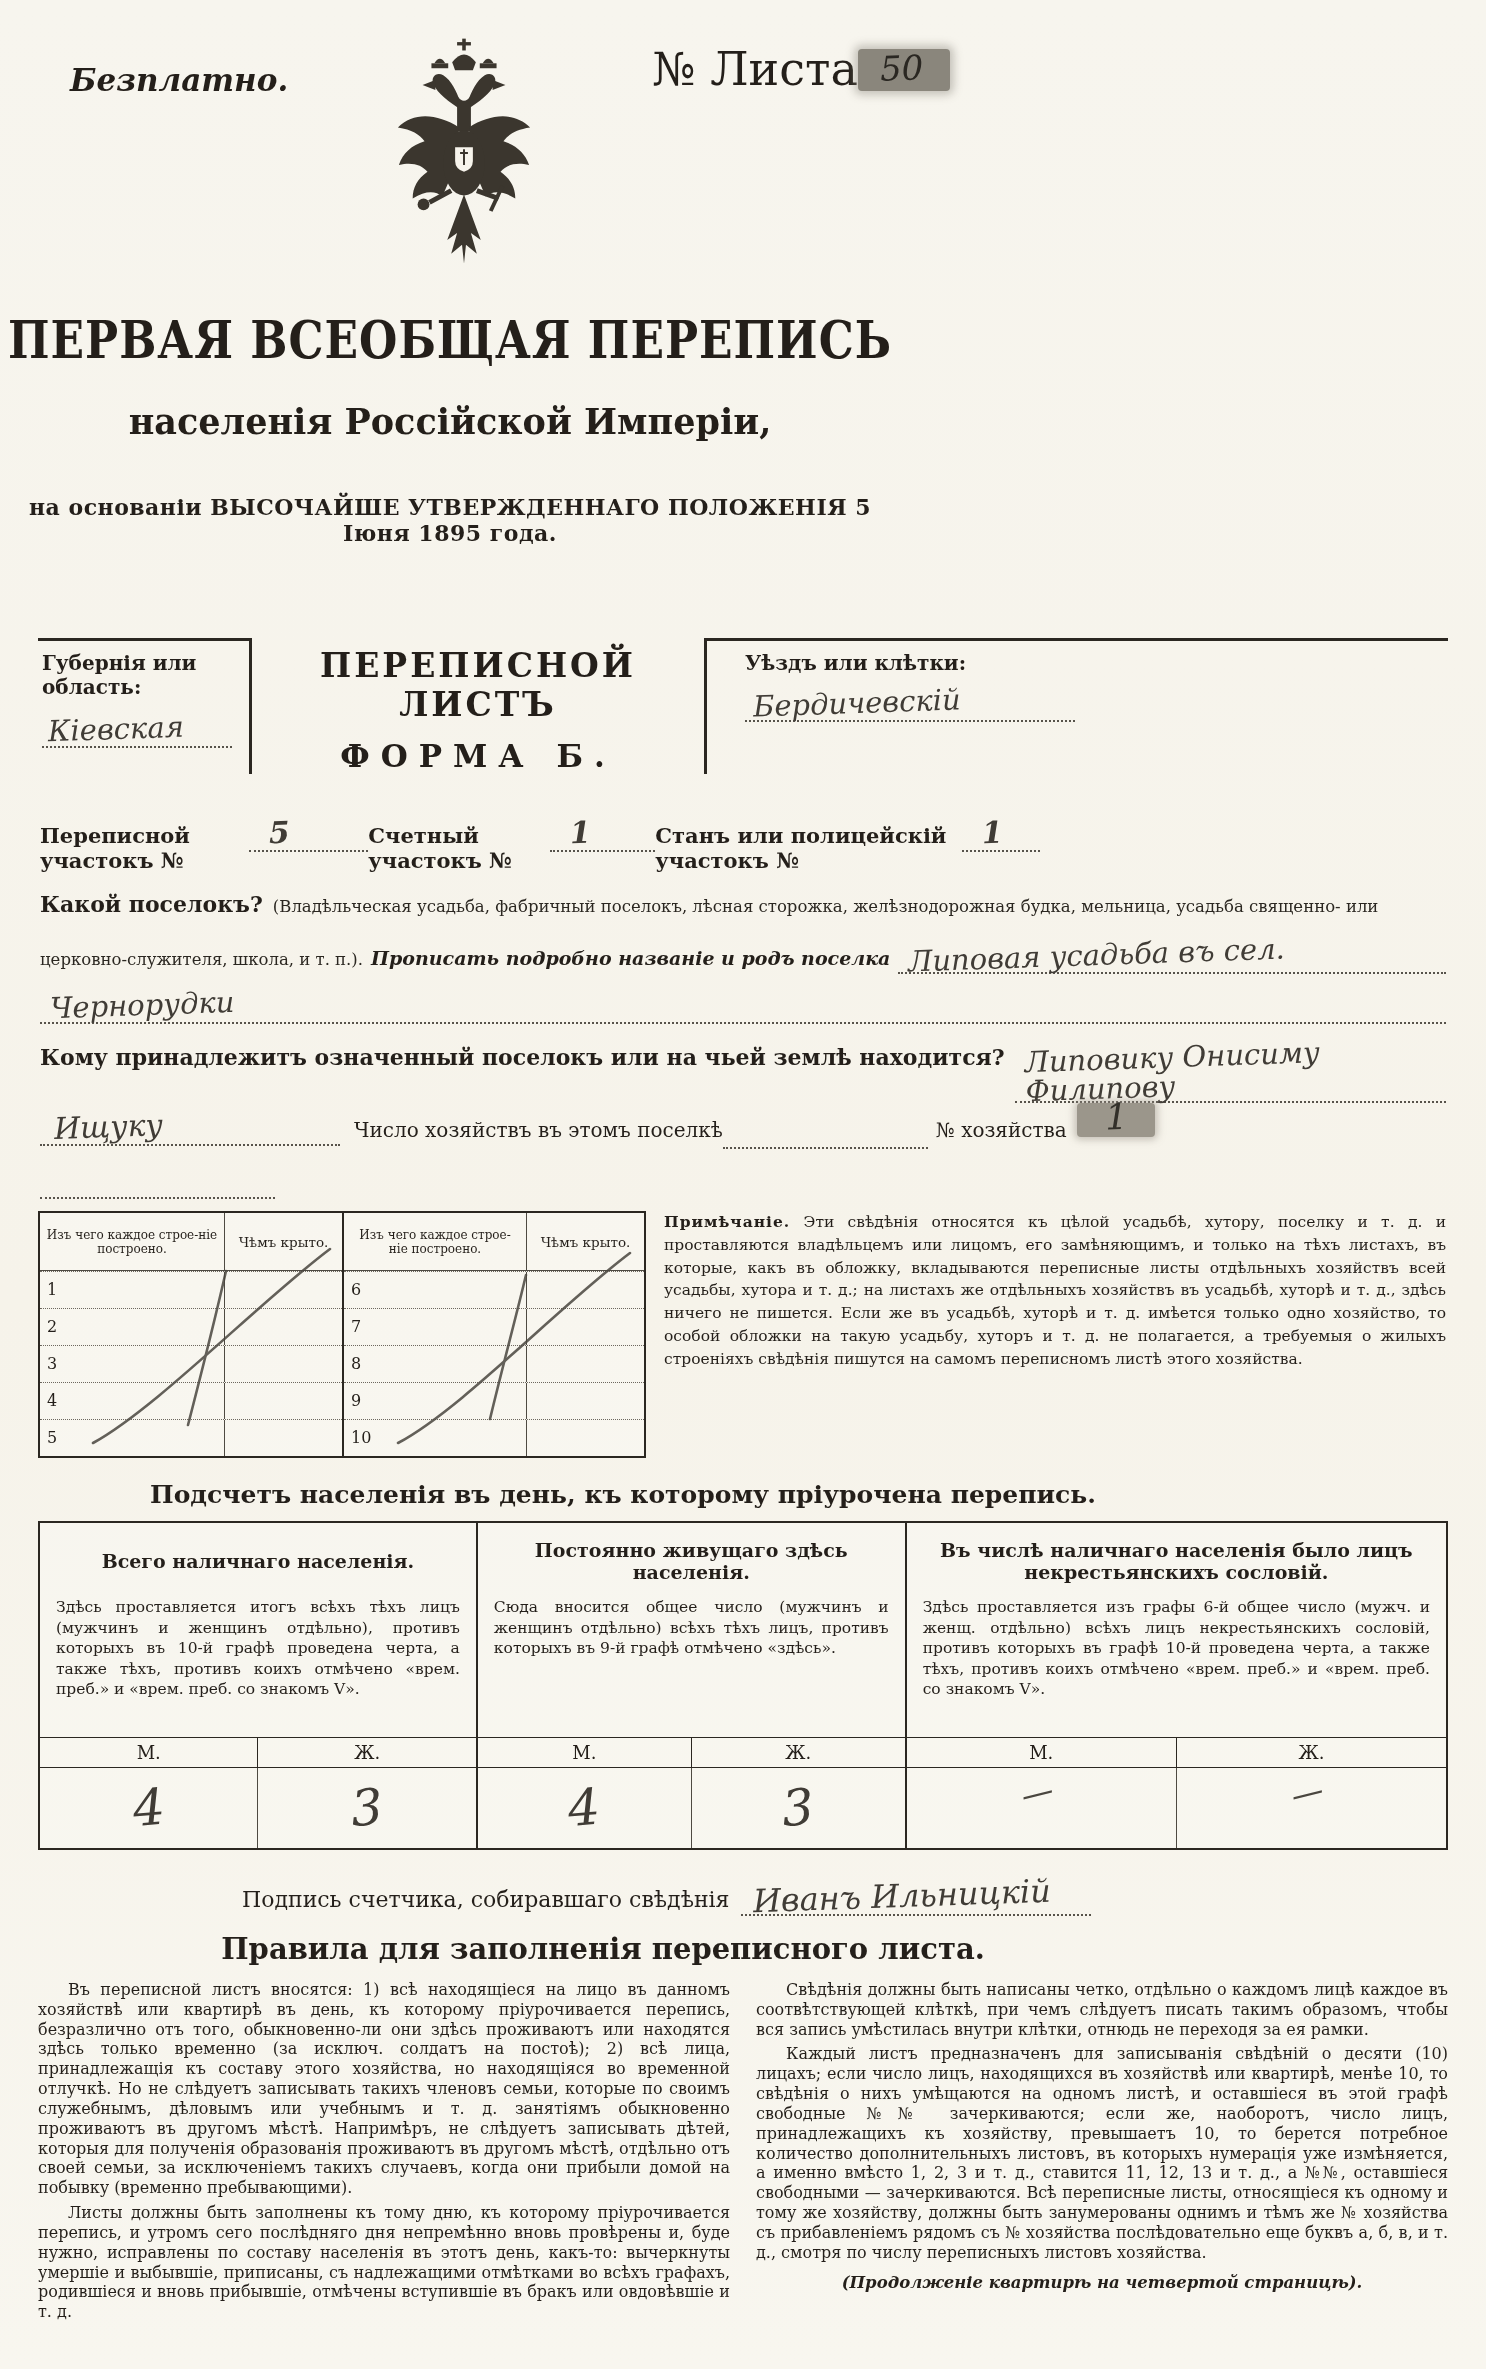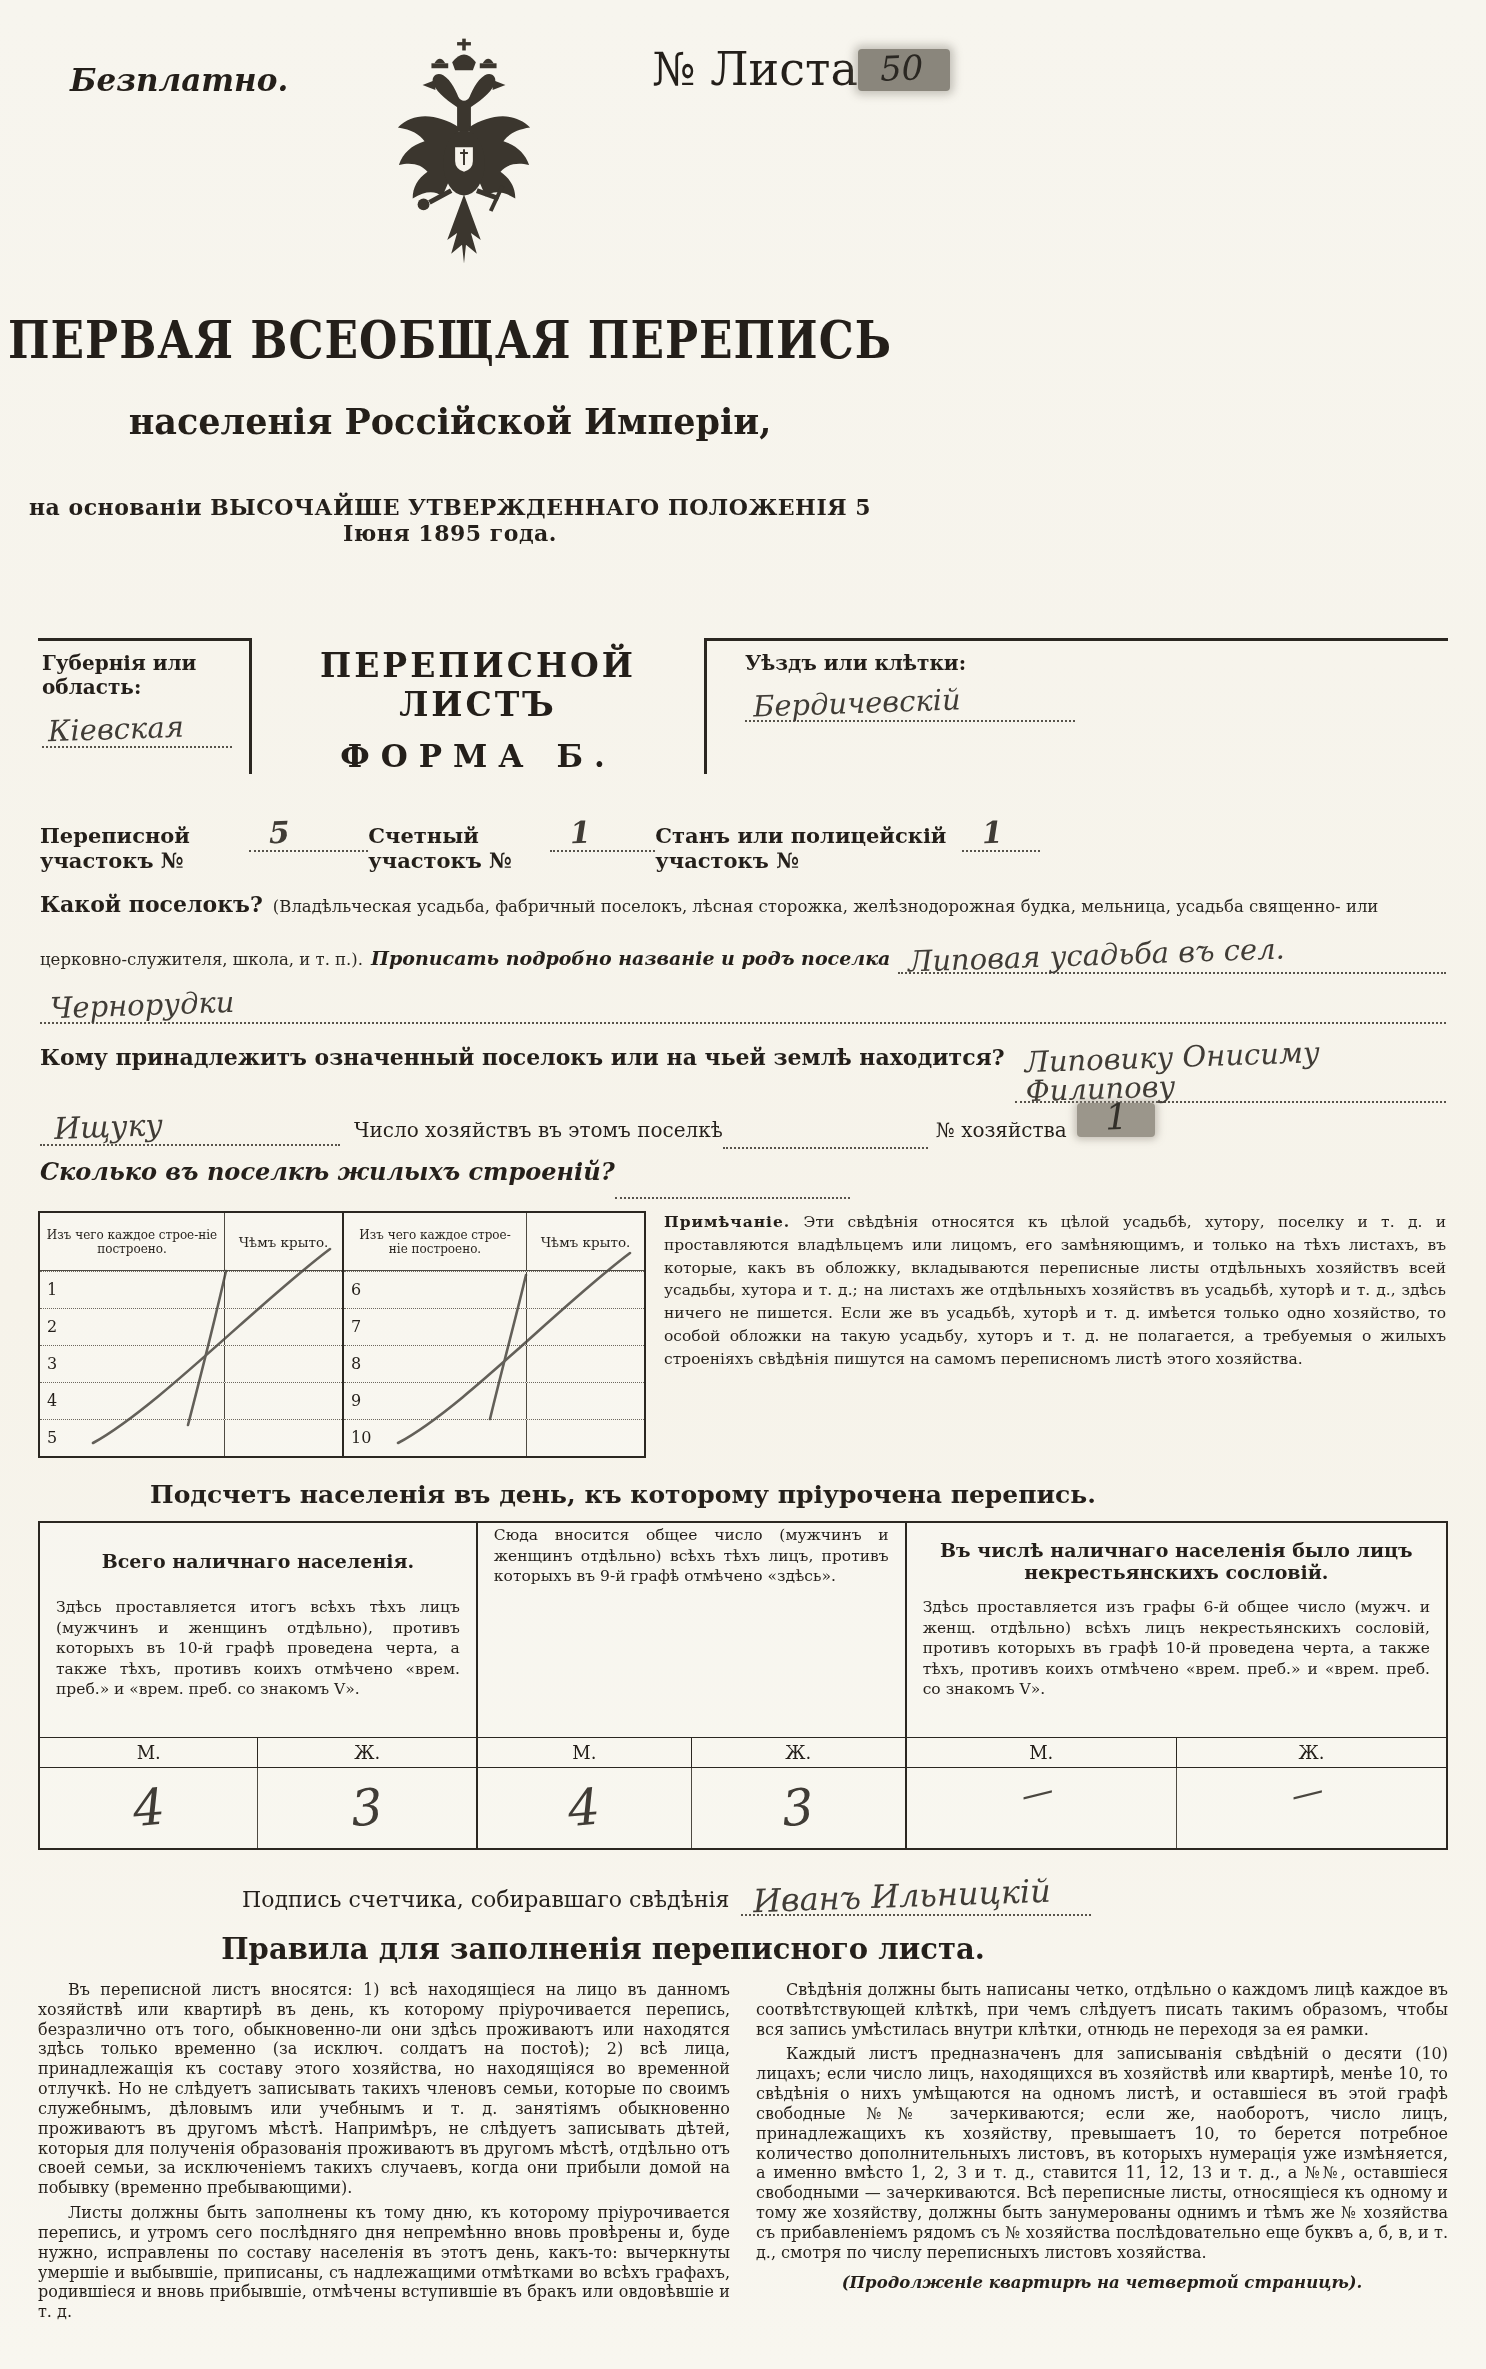--- a/index.html
+++ b/index.html
@@ -227,21 +227,20 @@
       <span style="margin-left:14px;">Число хозяйствъ въ этомъ поселкѣ</span>
       <span class="leader" style="width:205px;"></span>
       <span style="margin-left:8px;">№ хозяйства</span>
       <span class="smudge2">
           <span class="hw">1</span>
         </span>
     </div>
   </div>
 
   <div class="bq">
-    <span class="q">Сколько въ поселкѣ жилыхъ строеній?</span>
     <span class="leader"></span>
   </div>
 
   <div class="brow">
     <div class="btable-wrap">
       <div class="btable">
         <div class="bhalf">
           <div class="bh-head">
             <div class="h1">Изъ чего каждое строе-ніе построено.</div>
             <div class="h2">Чѣмъ крыто.</div>
@@ -331,20 +330,21 @@
       <div class="cval">
         <div>
             <span class="hw">4</span>
           </div>
         <div>
             <span class="hw">3</span>
           </div>
       </div>
     </div>
     <div class="ccol ccol2">
+      <div class="chead">Постоянно живущаго здѣсь населенія.</div>
       <div class="cdesc">Сюда вносится общее число (мужчинъ и женщинъ отдѣльно) всѣхъ тѣхъ лицъ, противъ которыхъ въ 9-й графѣ отмѣчено «здѣсь».</div>
       <div class="cmj">
         <div>М.</div>
         <div>Ж.</div>
       </div>
       <div class="cval">
         <div>
             <span class="hw">4</span>
           </div>
         <div>

